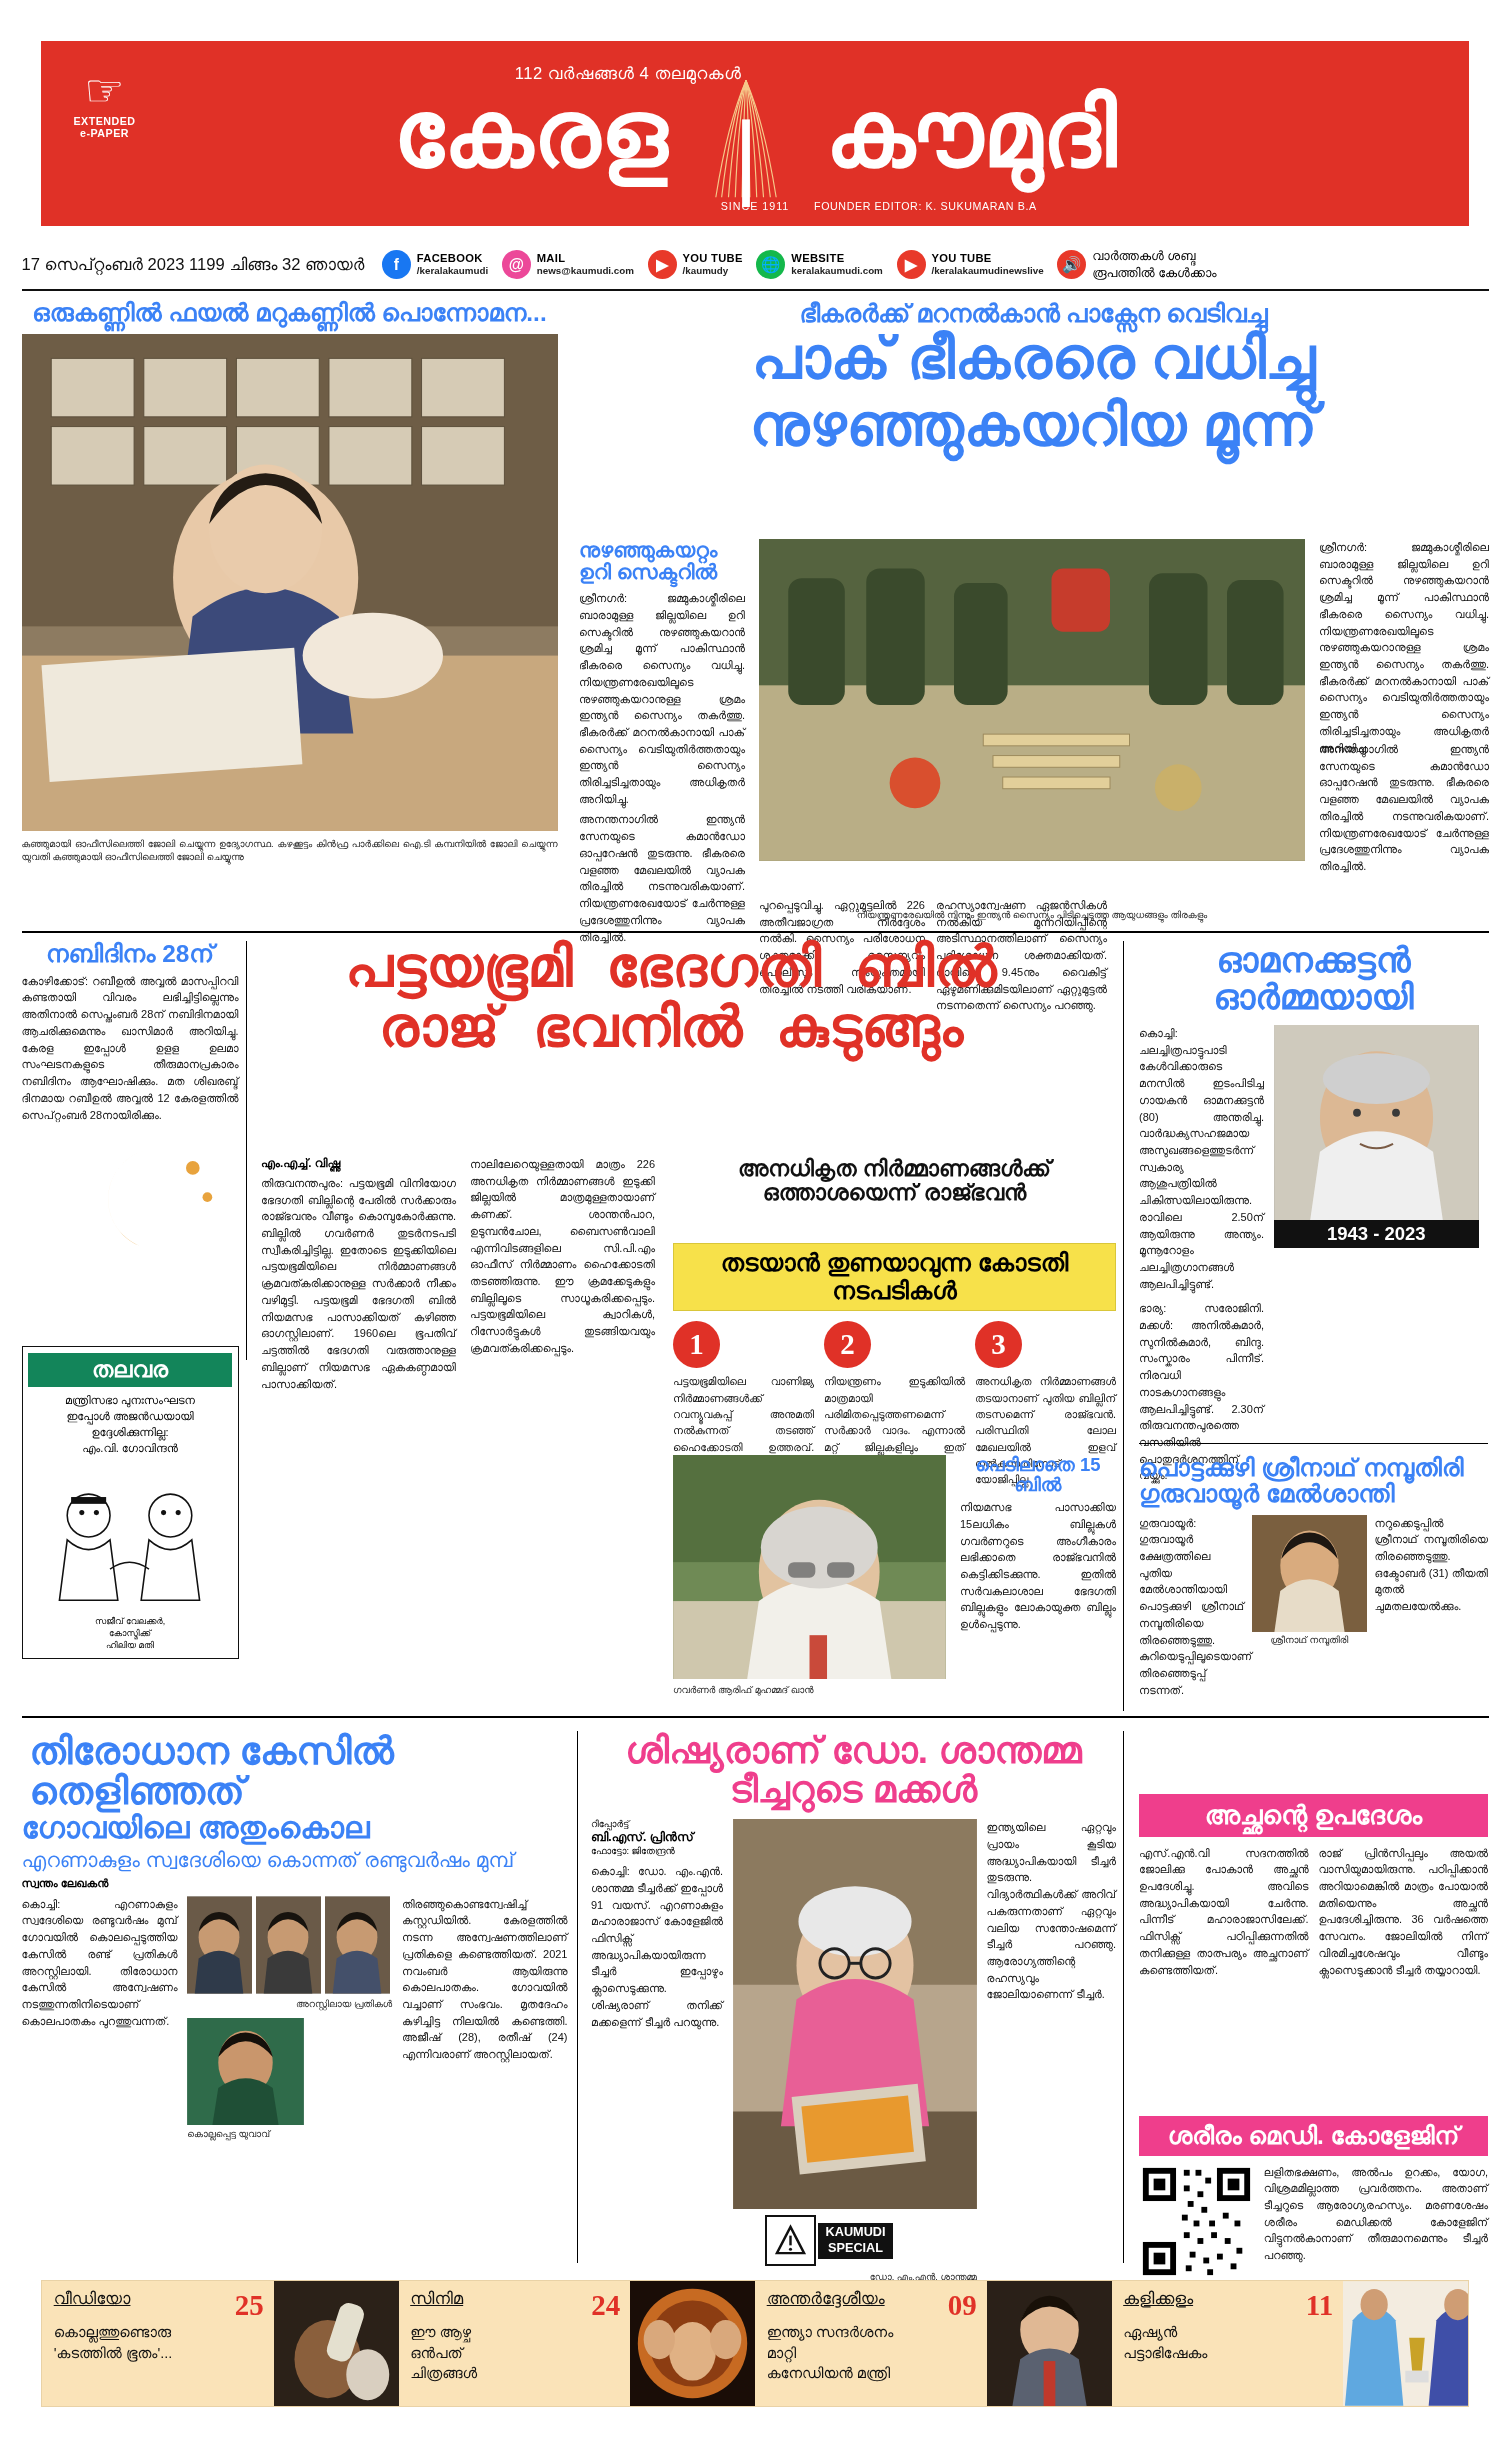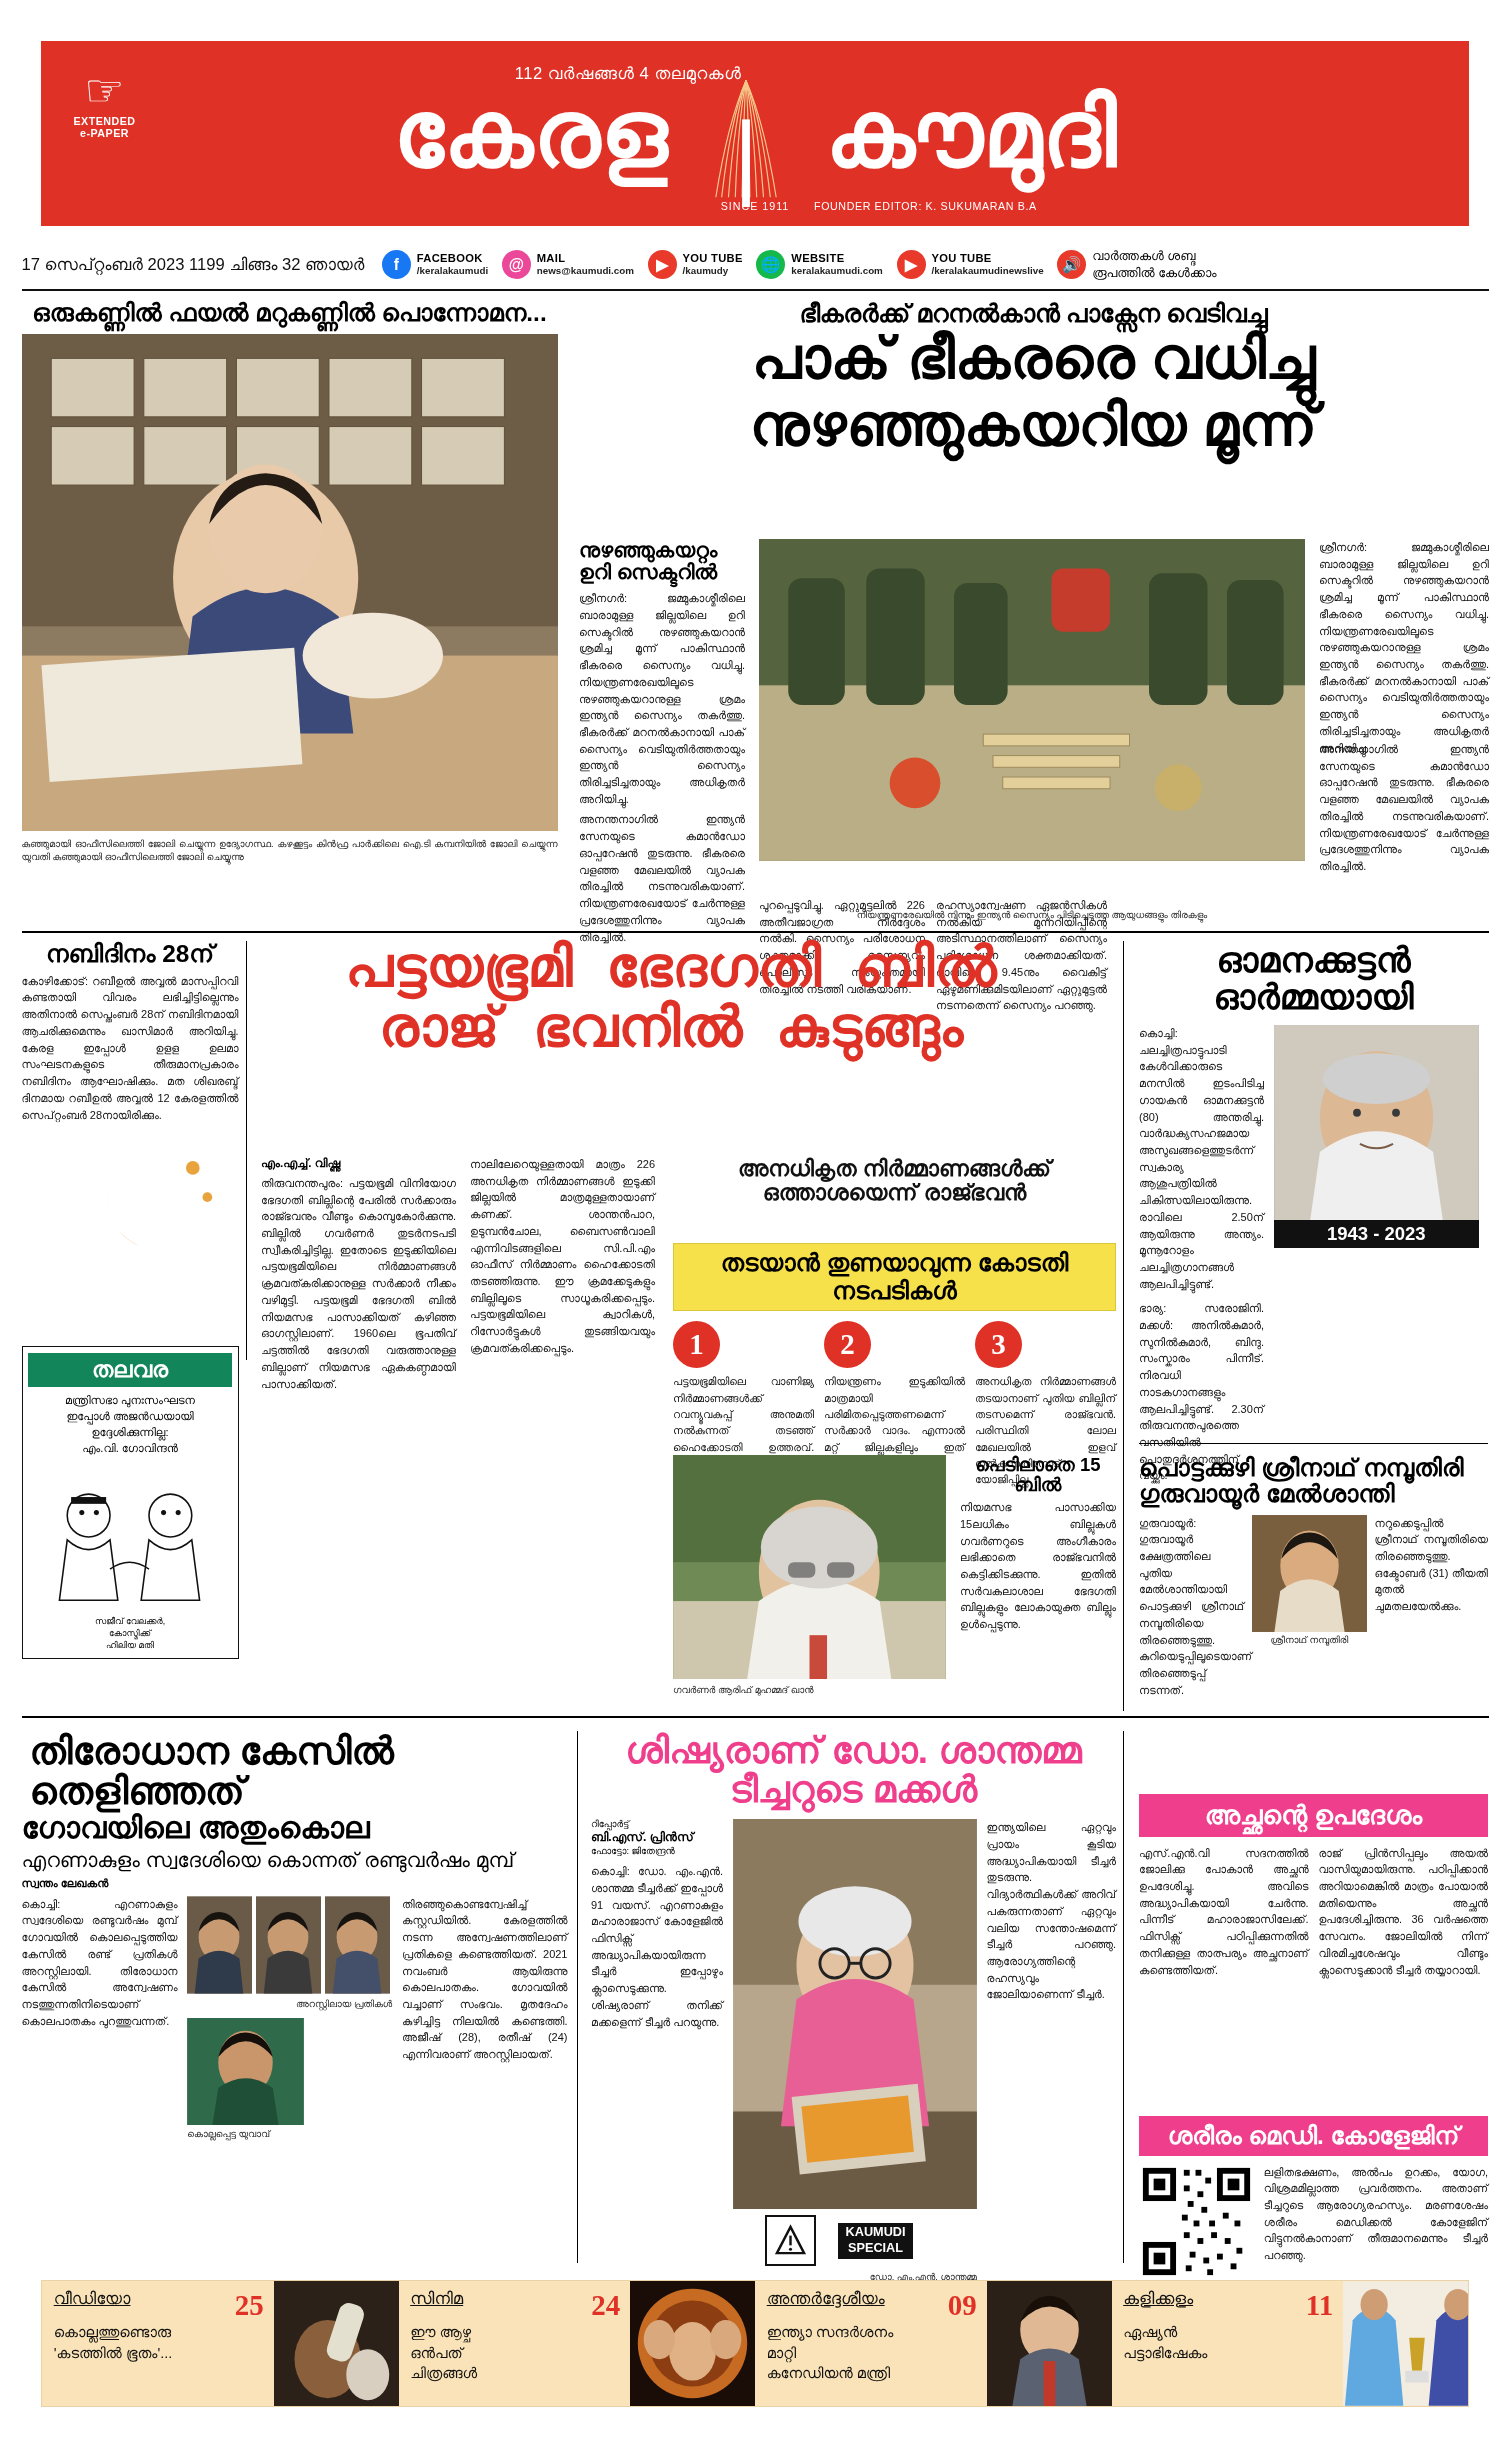--- a/index.html
+++ b/index.html
@@ -58,21 +58,21 @@
   .sic.fb { background:#1877f2; }
   .sic.mail { background:#ec4899; }
   .sic.yt { background:#e8392a; }
   .sic.web { background:#14b84b; }
   .sic.spk { background:#e8392a; }
   .slabel { line-height: 1.25; }
   .slabel b { font-size: 11.2px; letter-spacing: 0.3px; display:block; }
   .slabel span { font-size: 9.8px; color:#222; display:block;font-weight:bold; }
   .speak-txt { font-size: 12.7px; line-height: 1.3; }
   .rule-top { position:absolute; left:21.5px; top:289px; width:1467px; height:2px; background:#111; }
-  .hl { color:#000000; font-weight:bold; line-height: 1.06; }
+  .hl { color:#3b82f6; font-weight:bold; line-height: 1.06; }
   .body-col { font-size: 11px; line-height: 1.52; text-align: justify; color:#111; }
   .caption { font-size: 9.4px; line-height:1.4; color:#222; text-align:justify; }
   .photo { background:#c9c9c9; position:relative; overflow:hidden; }
   .vline { position:absolute; width:1px; background:#000; }
   .hline { position:absolute; height:1px; background:#000; }
   .thickline { position:absolute; height:2px; background:#000; }
 
   
   .ph1 { background: linear-gradient(160deg,#6b5a43 0%,#a89274 28%,#d8c3a4 52%,#8a6f52 78%,#4a3a2a 100%); }
   .ph2 { background: linear-gradient(150deg,#4c5a3a 0%,#7d8a5e 26%,#c2b389 48%,#6e7d52 72%,#3a4630 100%); }
@@ -511,21 +511,21 @@
             <ellipse cx="125" cy="105" rx="58" ry="36" fill="#e8e8e8"></ellipse>
             <g fill="none" stroke="#222" stroke-width="3">
               <circle cx="104" cy="148" r="15"></circle>
                 <circle cx="146" cy="148" r="15"></circle>
               <path d="M119 148 h12"></path>
             </g>
             <rect x="60" y="285" width="130" height="80" fill="#d9cfbd" transform="rotate(-6 60 285)"></rect>
             <rect x="70" y="295" width="110" height="58" fill="#e8992e" transform="rotate(-6 70 295)"></rect>
           </svg>
         </div>
-        <div style="display:flex;align-items:center;gap:22px;margin-top:5.9px;padding-left:32px;">
+        <div style="display:flex;align-items:center;gap:2px;margin-top:5.9px;padding-left:32px;">
           <div style="width:51px;height:51px;border:2px solid #111;display:flex;align-items:center;justify-content:center;">
             <svg width="33" height="33" viewBox="0 0 34 34">
                 <path d="M17 3 L31 30 H3 Z" fill="none" stroke="#111" stroke-width="2.5"></path>
                 <path d="M17 12 v10" stroke="#111" stroke-width="2.5"></path>
                 <circle cx="17" cy="26" r="1.6" fill="#111"></circle>
               </svg>
           </div>
           <div style="background:#111;color:#fff;font-size:12.7px;font-weight:bold;padding:2.9px 7.8px;line-height:1.2;text-align:center;">
             <div>KAUMUDI</div>
             <div>SPECIAL</div>

